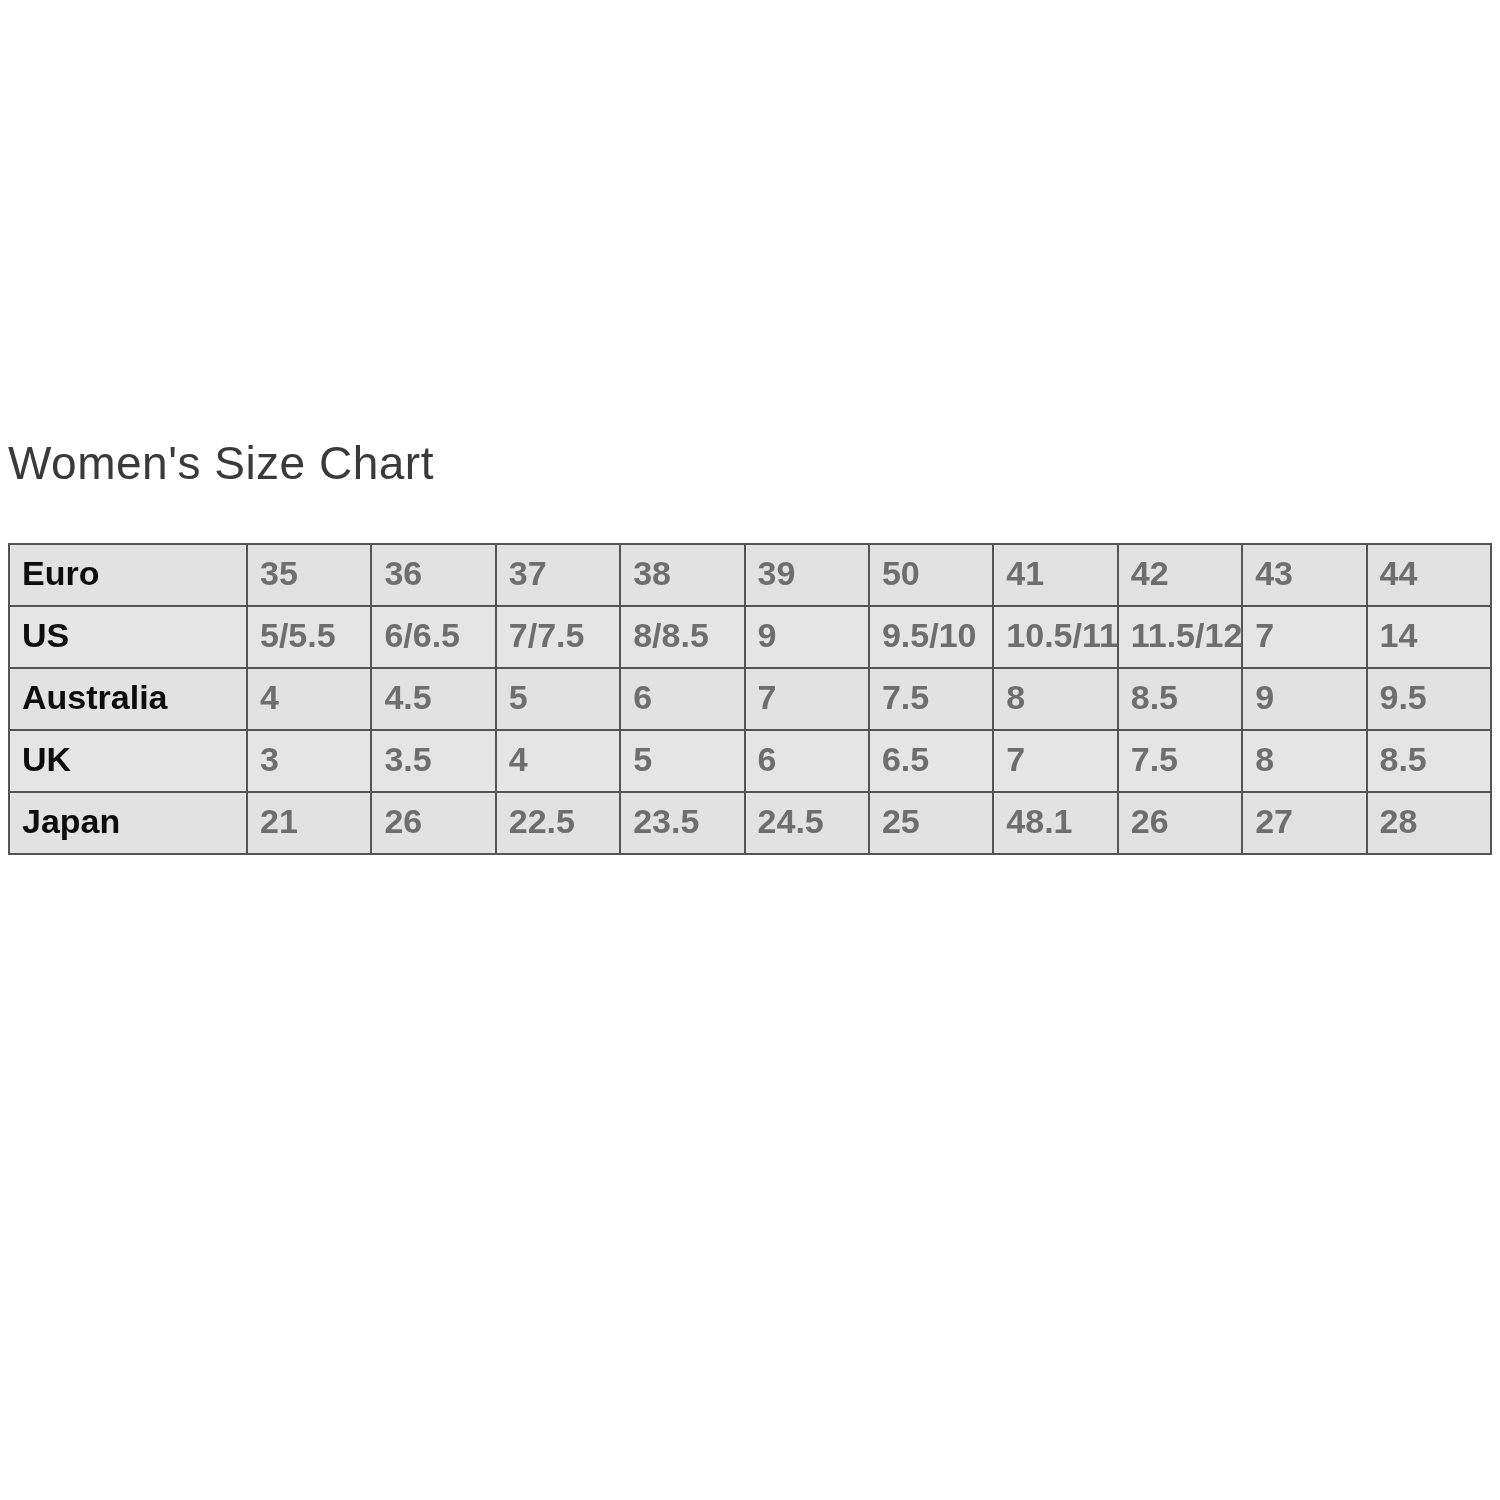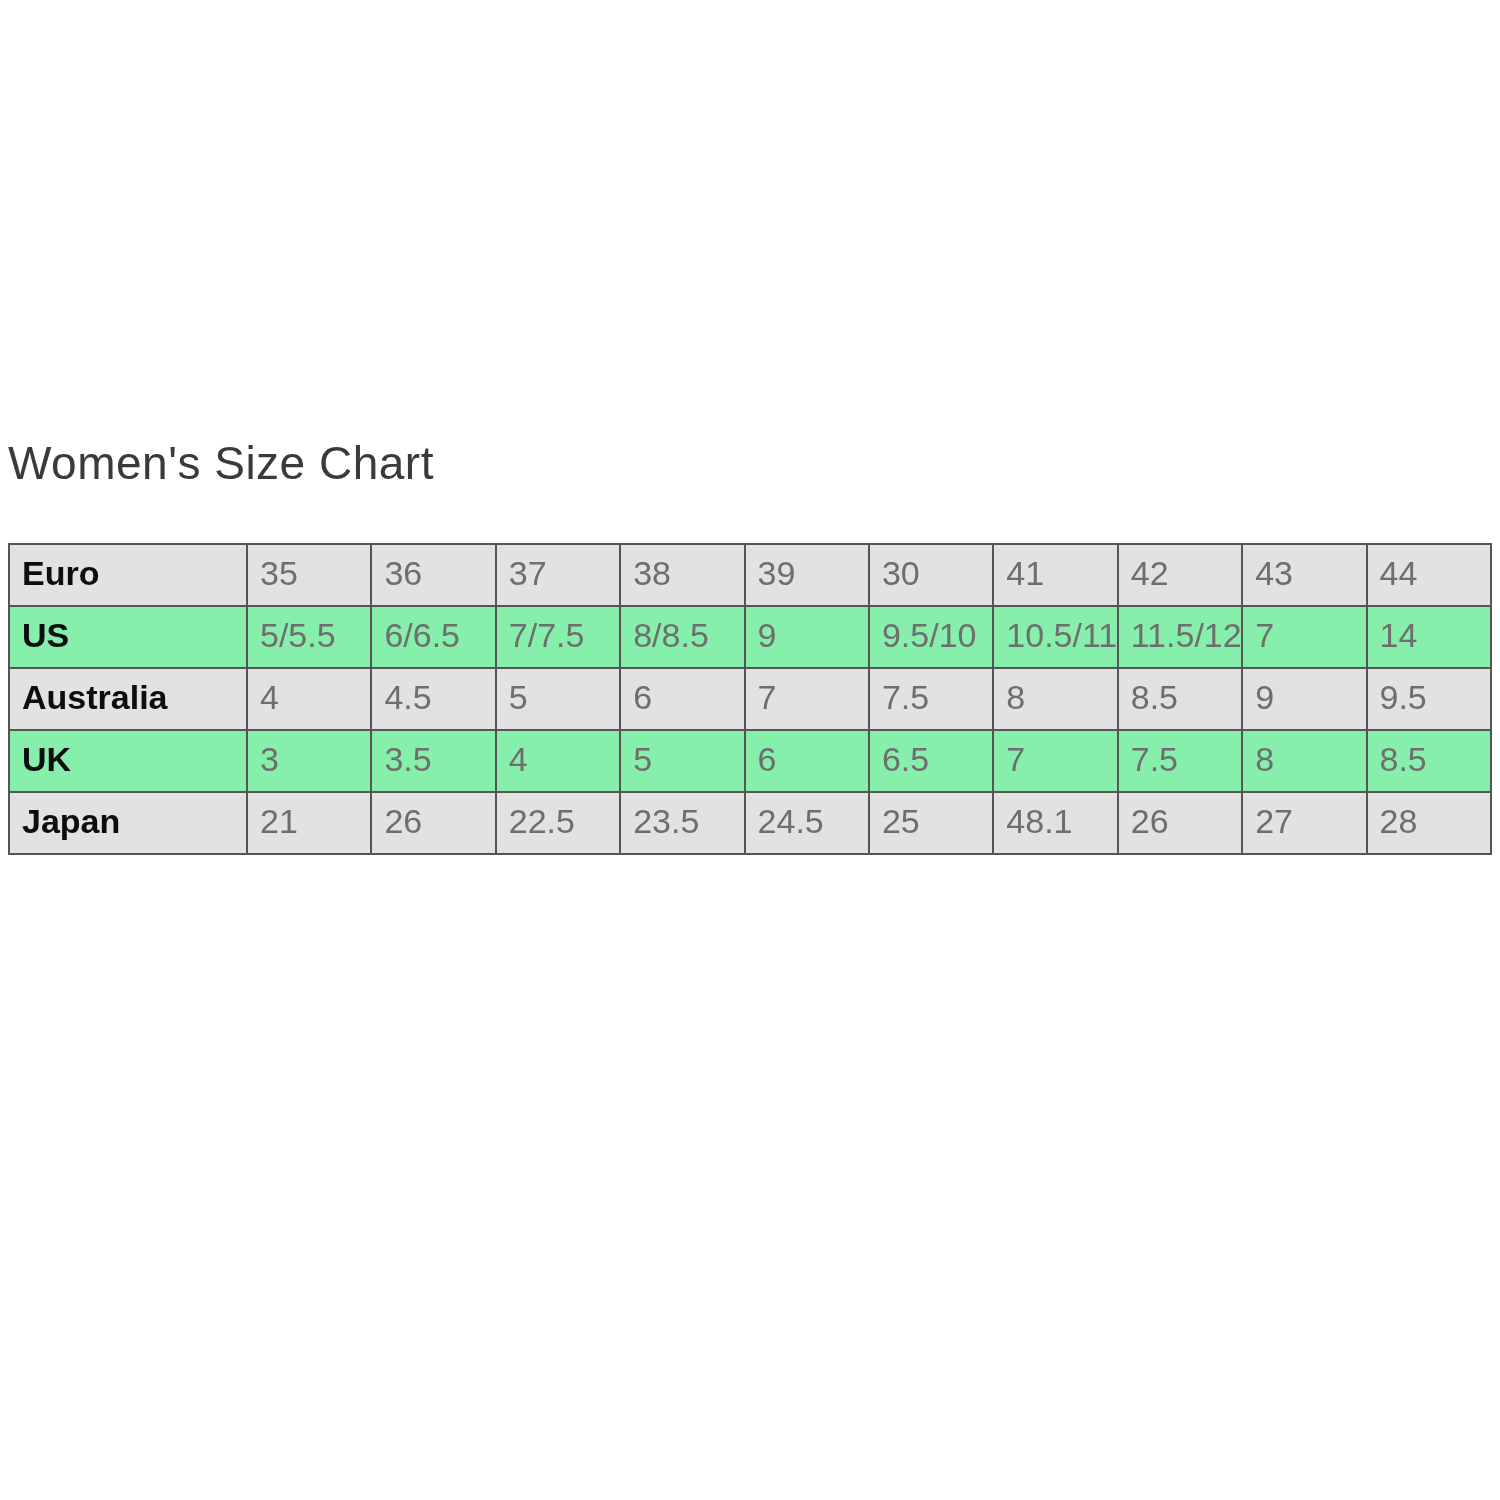--- a/index.html
+++ b/index.html
@@ -33,60 +33,60 @@
     border-collapse: collapse;
     table-layout: fixed;
   }
   table.size-table tr {
     height: 62px;
   }
   table.size-table tr.alt {
     background: #e2e2e2;
   }
   table.size-table tr.plain {
-    background: #86efac;
+    background: #e5e5e5;
   }
   table.size-table th,
   table.size-table td {
     border: 2px solid #555555;
     padding: 0 4px 3px 12px;
     font-size: 34px;
     text-align: left;
     vertical-align: middle;
     overflow: hidden;
     white-space: nowrap;
   }
   table.size-table th {
     color: #0d0d0d;
     font-weight: 700;
   }
   table.size-table td {
     color: #6e6e6e;
-    font-weight: 400;
+    font-weight: 700;
   }
 </style>
 </head>
 <body>
 
 <div class="page">
   <h1 class="title">Women's Size Chart</h1>
 
   <table class="size-table">
     <colgroup>
       <col style="width:238px">
     </colgroup>
     <tbody id="table-body">
         <tr class="alt">
           <th>Euro</th>
           <td>35</td>
           <td>36</td>
           <td>37</td>
           <td>38</td>
           <td>39</td>
-          <td>30</td>
+          <td>50</td>
           <td>41</td>
           <td>42</td>
           <td>43</td>
           <td>44</td>
         </tr>
         <tr class="plain">
           <th>US</th>
           <td>5/5.5</td>
           <td>6/6.5</td>
           <td>7/7.5</td>

